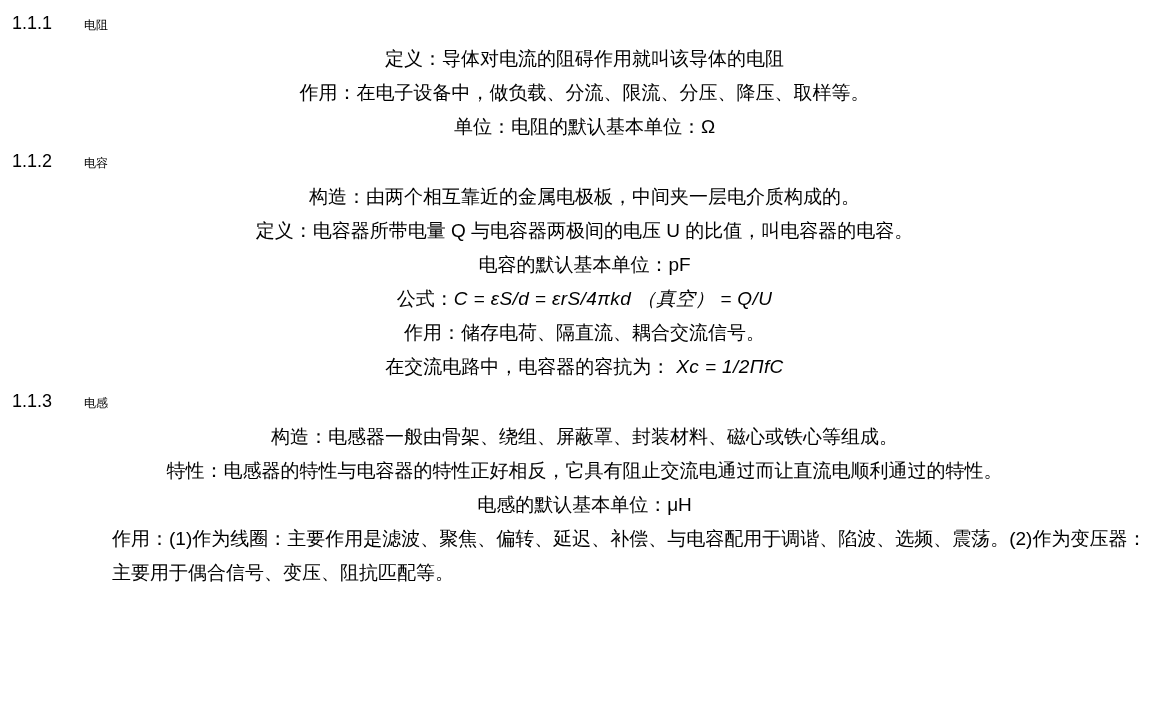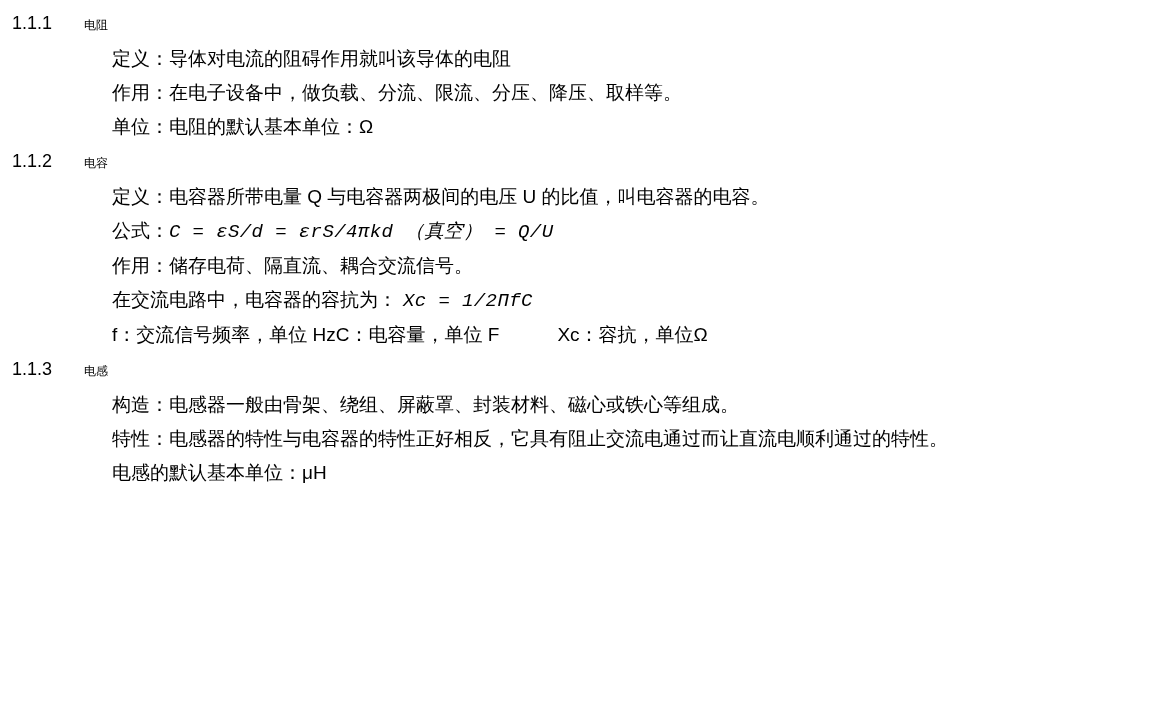--- a/index.html
+++ b/index.html
@@ -35,33 +35,33 @@
     width: 84px;
     flex: 0 0 84px;
     padding-left: 12px;
     box-sizing: border-box;
     font-size: 18px;
   }
   .sec-title {
     font-size: 12px;
   }
   .body-line {
-    margin-left: 112px;
     font-size: 19px;
     line-height: 34px;
     white-space: nowrap;
+    text-align: center;
   }
   .body-para {
     margin-left: 112px;
     font-size: 19px;
     line-height: 34px;
     max-width: 1040px;
   }
   .math {
-    font-family: Liberation Mono, monospace;
+    font-family: Liberation Sans, sans-serif;
     font-style: italic;
     font-size: 19px;
     letter-spacing: 0.4px;
   }
   .gap-wide {
     display: inline-block;
     width: 58px;
   }
   .gap-small {
     display: inline-block;
@@ -81,36 +81,36 @@
     <div class="body-line">定义：导体对电流的阻碍作用就叫该导体的电阻</div>
     <div class="body-line">作用：在电子设备中，做负载、分流、限流、分压、降压、取样等。</div>
     <div class="body-line">单位：电阻的默认基本单位：Ω</div>
   </div>
 
   <div class="section">
     <div class="sec-head">
       <span class="sec-num">1.1.2</span>
       <span class="sec-title">电容</span>
     </div>
+    <div class="body-line">构造：由两个相互靠近的金属电极板，中间夹一层电介质构成的。</div>
     <div class="body-line">定义：电容器所带电量 Q 与电容器两极间的电压 U 的比值，叫电容器的电容。</div>
+    <div class="body-line">电容的默认基本单位：pF</div>
     <div class="body-line">
       <span>公式：</span><span class="math">C = εS/d = εrS/4πkd （真空） = Q/U</span>
     </div>
     <div class="body-line">作用：储存电荷、隔直流、耦合交流信号。</div>
     <div class="body-line">
       <span>在交流电路中，电容器的容抗为：</span><span class="gap-small"></span><span class="math">Xc = 1/2ΠfC</span>
-    </div>
-    <div class="body-line">
-      <span>f：交流信号频率，单位 Hz</span><span>C：电容量，单位 F</span><span class="gap-wide"></span><span>Xc：容抗，单位Ω</span>
     </div>
   </div>
 
   <div class="section">
     <div class="sec-head">
       <span class="sec-num">1.1.3</span>
       <span class="sec-title">电感</span>
     </div>
     <div class="body-line">构造：电感器一般由骨架、绕组、屏蔽罩、封装材料、磁心或铁心等组成。</div>
     <div class="body-line">特性：电感器的特性与电容器的特性正好相反，它具有阻止交流电通过而让直流电顺利通过的特性。</div>
     <div class="body-line">电感的默认基本单位：μH</div>
+    <div class="body-para">作用：(1)作为线圈：主要作用是滤波、聚焦、偏转、延迟、补偿、与电容配用于调谐、陷波、选频、震荡。(2)作为变压器：主要用于偶合信号、变压、阻抗匹配等。</div>
   </div>
 
 </div>
 
 </body></html>

